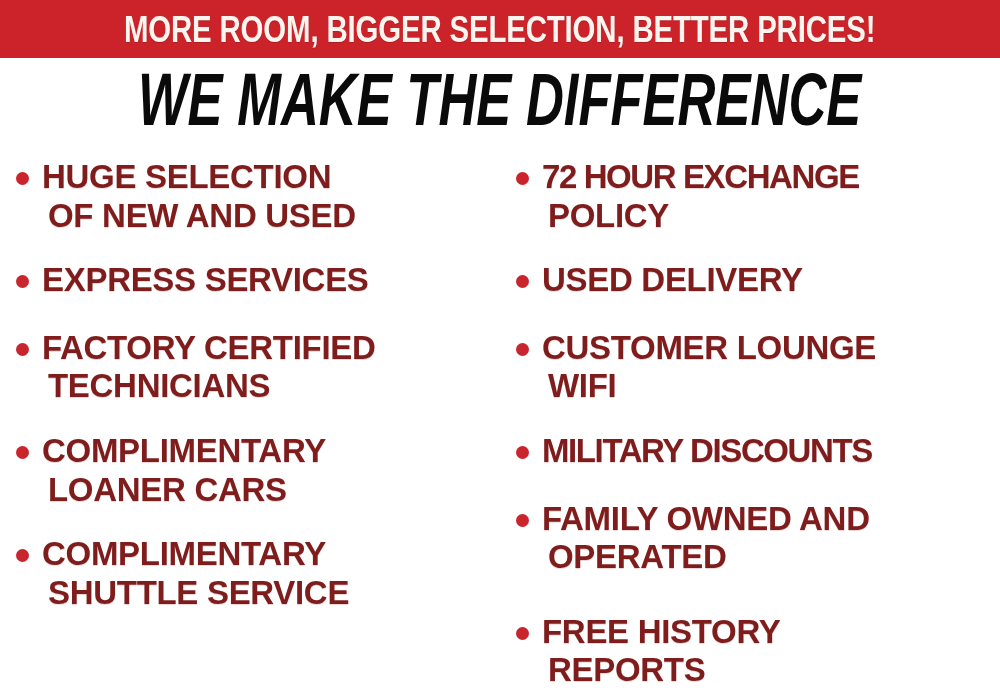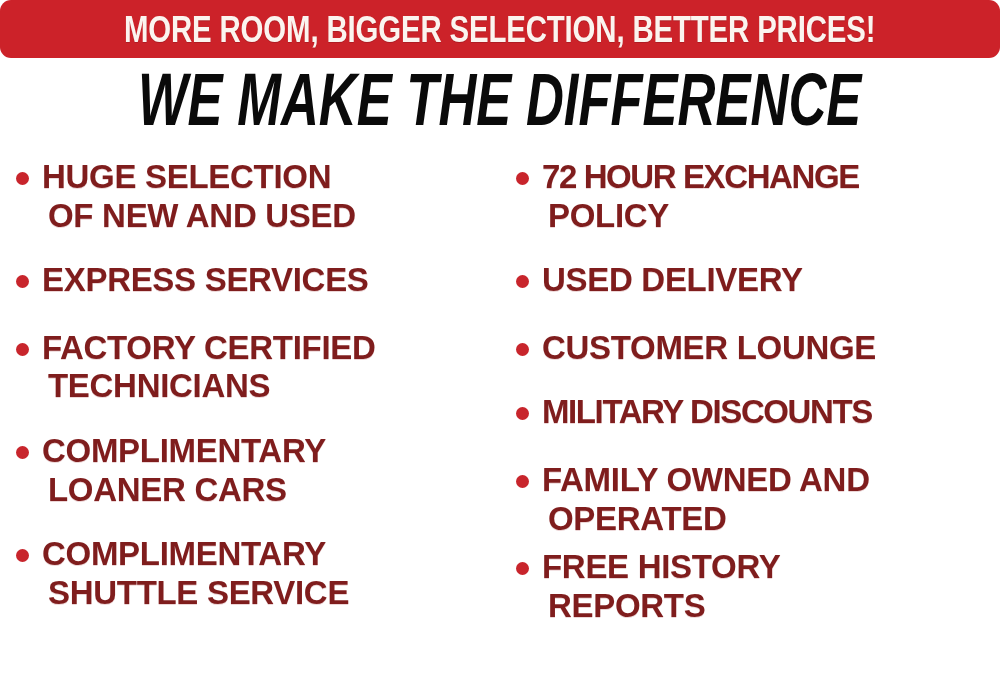--- a/index.html
+++ b/index.html
@@ -27,21 +27,20 @@
     position: absolute;
     left: 0;
     top: 0;
     width: 1000px;
     height: 58px;
     background: #cc2229;
     display: flex;
     align-items: center;
     justify-content: center;
     overflow: hidden;
-    border-radius: 11px;
   }
   .banner-text {
     color: #fbf4ef;
     font-family: "Liberation Sans", sans-serif;
     font-weight: bold;
     font-size: 37px;
     line-height: 1;
     letter-spacing: -0.2px;
     white-space: nowrap;
     transform: scaleX(0.795);
@@ -123,21 +122,21 @@
   
   .col-left  .bullet-item:nth-child(1) { margin-bottom: 26px; }
   .col-left  .bullet-item:nth-child(2) { margin-bottom: 29px; }
   .col-left  .bullet-item:nth-child(3) { margin-bottom: 26px; }
   .col-left  .bullet-item:nth-child(4) { margin-bottom: 26px; }
 
   .col-right .bullet-item:nth-child(1) { margin-bottom: 26px; }
   .col-right .bullet-item:nth-child(2) { margin-bottom: 29px; }
   .col-right .bullet-item:nth-child(3) { margin-bottom: 26px; }
   .col-right .bullet-item:nth-child(4) { margin-bottom: 29px; }
-  .col-right .bullet-item:nth-child(5) { margin-bottom: 10px; }
+  .col-right .bullet-item:nth-child(5) { margin-bottom: 36px; }
 </style>
 </head>
 <body>
 
 <div class="poster">
 
   <div class="banner">
     <div class="banner-text">MORE ROOM, BIGGER SELECTION, BETTER PRICES!</div>
   </div>
 
@@ -204,20 +203,21 @@
         <span class="bullet-dot"></span>
         <span class="bullet-text">
           <span>USED DELIVERY</span>
         </span>
       </div>
 
       <div class="bullet-item">
         <span class="bullet-dot"></span>
         <span class="bullet-text">
           <span>CUSTOMER LOUNGE</span>
+          <span class="l2">WIFI</span>
         </span>
       </div>
 
       <div class="bullet-item">
         <span class="bullet-dot"></span>
         <span class="bullet-text">
           <span class="tight">MILITARY DISCOUNTS</span>
         </span>
       </div>
 

